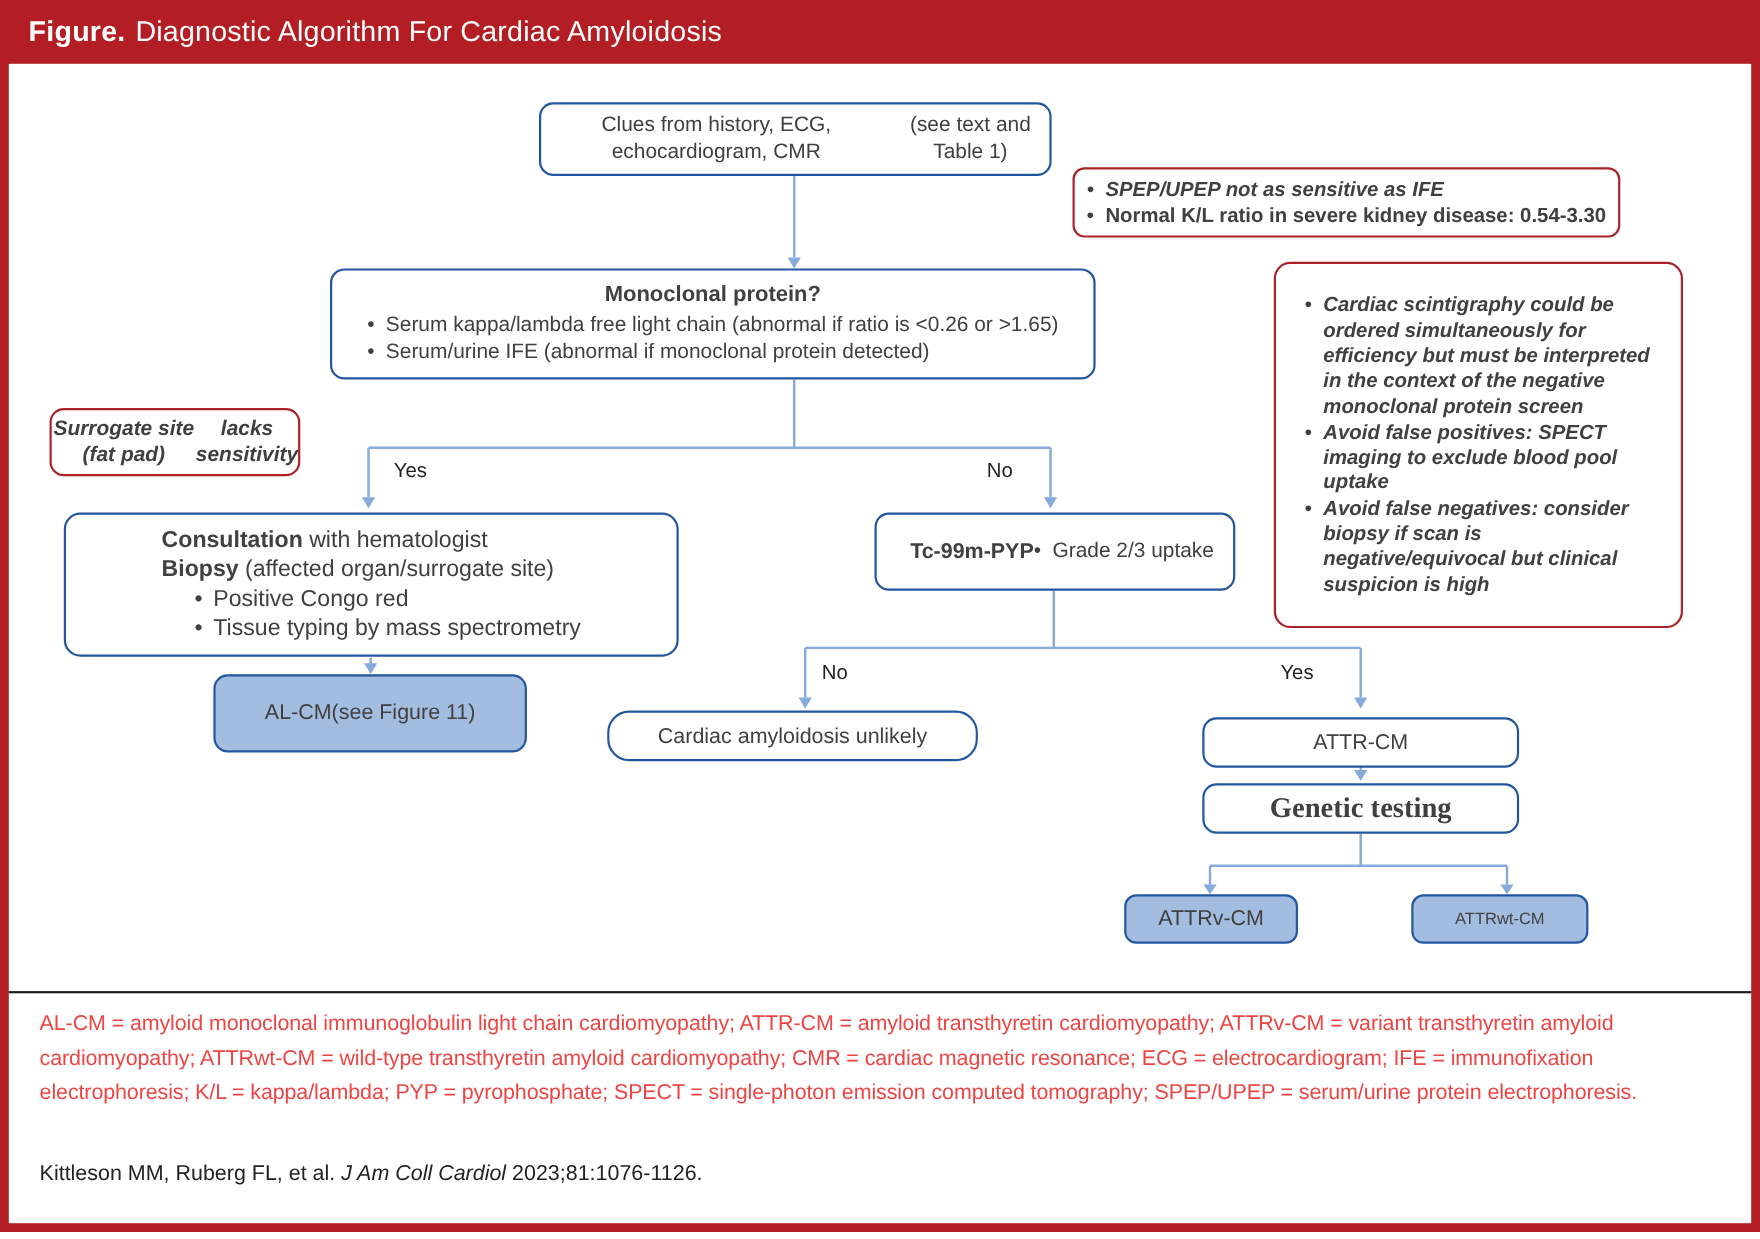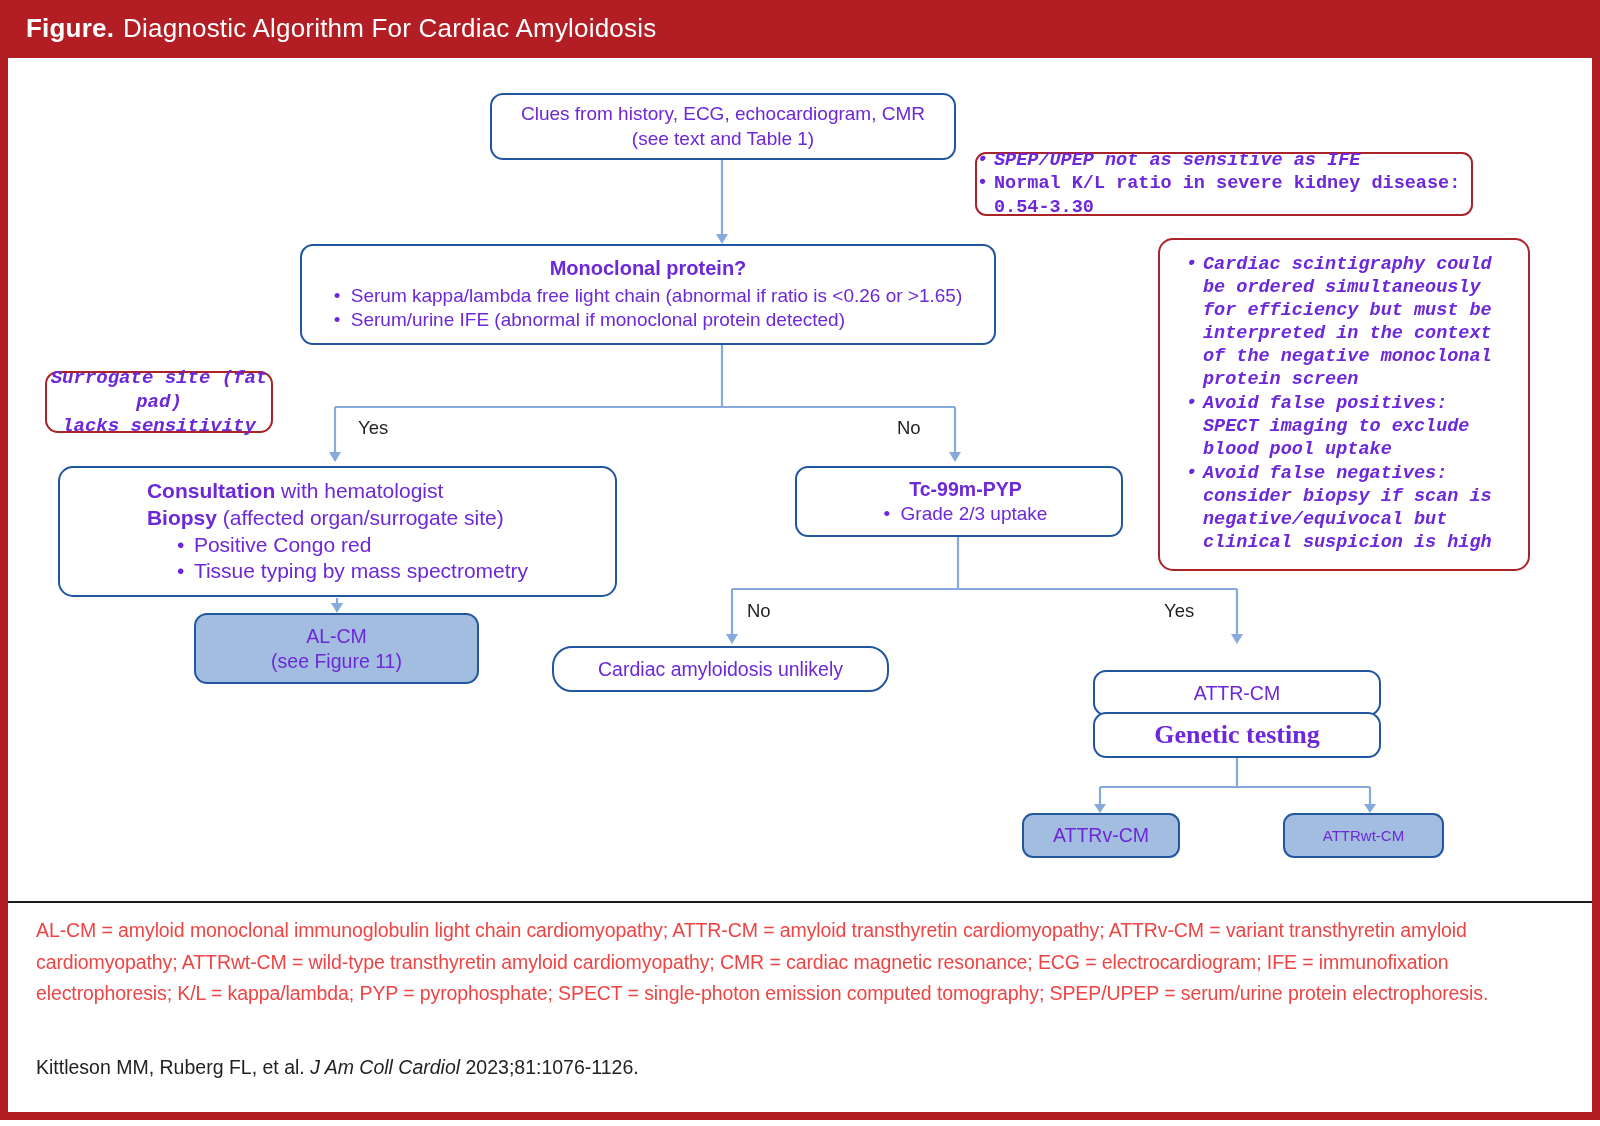--- a/index.html
+++ b/index.html
@@ -5,23 +5,23 @@
   html,body { margin:0; padding:0; background:#ffffff; font-family:"Liberation Sans", sans-serif; }
   #figure { position:relative; width:1600px; height:1126px; background:#ffffff; overflow:hidden; }
 
   .red-frame { position:absolute; left:0; top:0; width:1600px; height:1120px; background:#b21e24; }
   .white-area { position:absolute; left:8px; top:58px; width:1584px; height:1054px; background:#ffffff; }
 
   .hdr { position:absolute; left:26px; top:13px; color:#ffffff; font-size:26px; letter-spacing:.2px; white-space:nowrap; }
   .hdr .b { font-weight:700; margin-right:9px; }
 
   .box { position:absolute; box-sizing:border-box; background:#ffffff; border:2.5px solid #2257a0;
-         border-radius:13px; color:#6d28d9; display:flex; flex-direction:column; justify-content:center;
+         border-radius:13px; color:#404040; display:flex; justify-content:center;
          align-items:center; text-align:center; line-height:1.28; }
-  .note { border-color:#a92329;font-family:Liberation Mono, monospace; }
+  .note { border-color:#a92329; }
   .fill { background:#a2bddf; border-color:#2257a0; }
 
   .left-block { align-items:center; }
   .left-block .inner { text-align:left; }
 
   .bullet { position:relative; text-align:left; padding-left:17px; }
   .bullet::before { content:"\2022"; position:absolute; left:0; top:0; }
 
   .ital { font-style:italic; font-weight:600; }
   .semib { font-weight:600; }
@@ -127,21 +127,21 @@
 
   <div class="box" style="left:795px; top:466px; width:328px; height:71px; font-size:19px;padding-left:13px;">
     <div style="font-weight:700; font-size:19.5px;">Tc-99m-PYP</div>
     <div class="bullet">Grade 2/3 uptake</div>
   </div>
 
   <div class="box" style="left:552px; top:646px; width:337px; height:46px; font-size:19.5px; border-radius:20px;">
     <div>Cardiac amyloidosis unlikely</div>
   </div>
 
-  <div class="box" style="left:1093px; top:670px; width:288px; height:46px; font-size:19.5px;">
+  <div class="box" style="left:1093px; top:652px; width:288px; height:46px; font-size:19.5px;">
     <div>ATTR-CM</div>
   </div>
 
   <div class="box" style="left:1093px; top:712px; width:288px; height:46px; font-size:26px; font-weight:700;font-family:Liberation Serif, serif;">
     <div>Genetic testing</div>
   </div>
 
   <div class="box fill" style="left:1022px; top:813px; width:158px; height:45px; font-size:19.5px; border-radius:11px;">
     <div>ATTRv-CM</div>
   </div>

